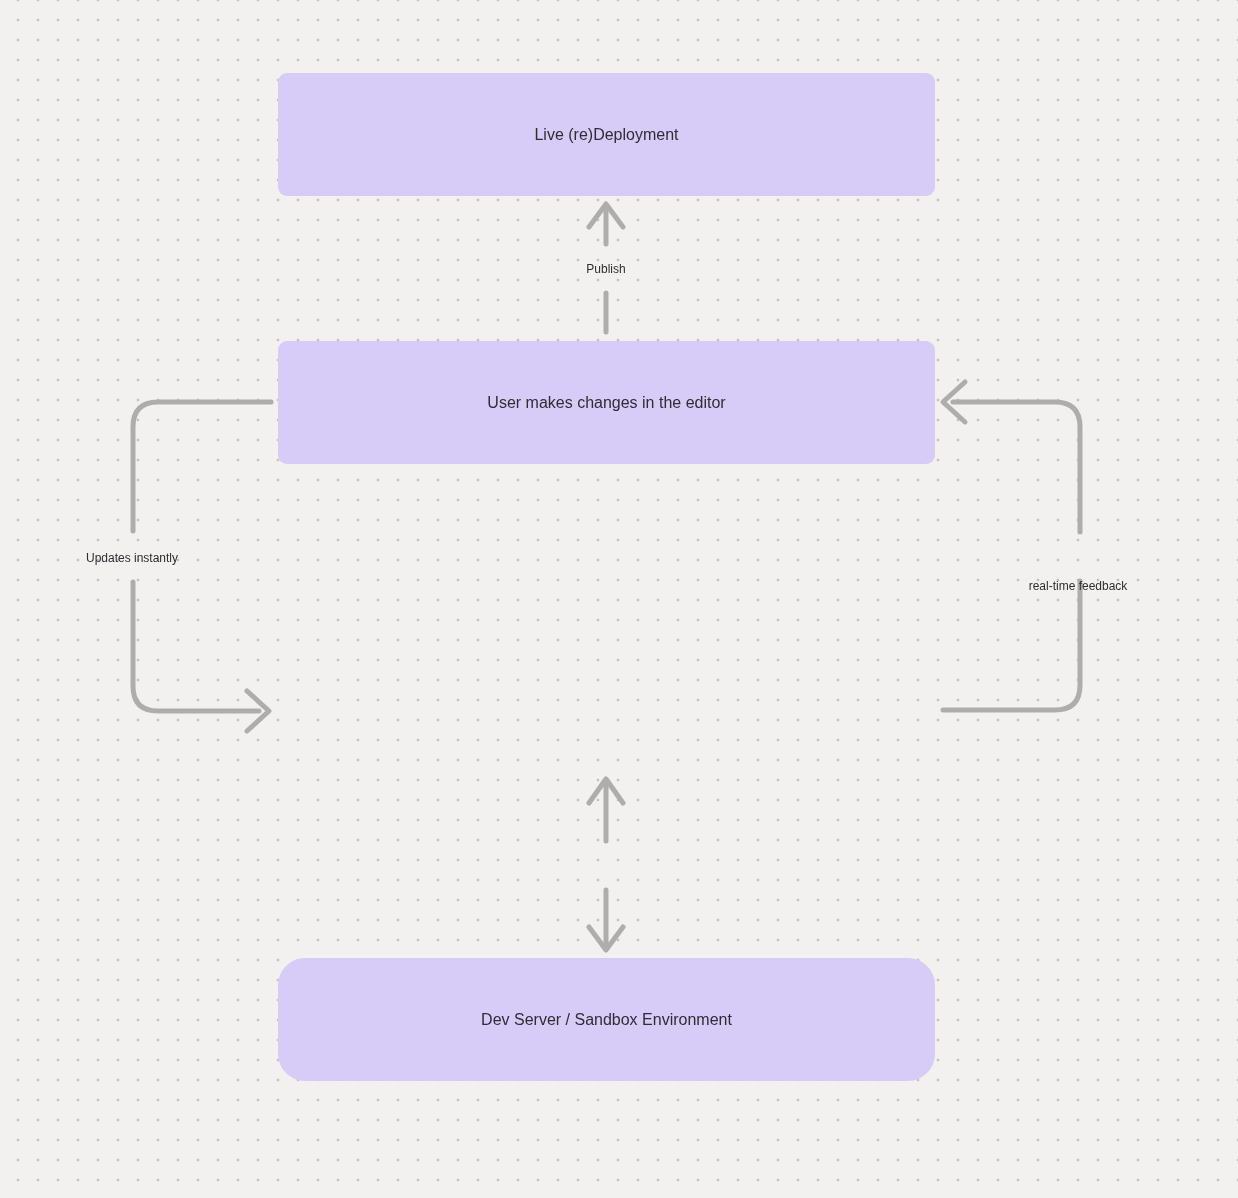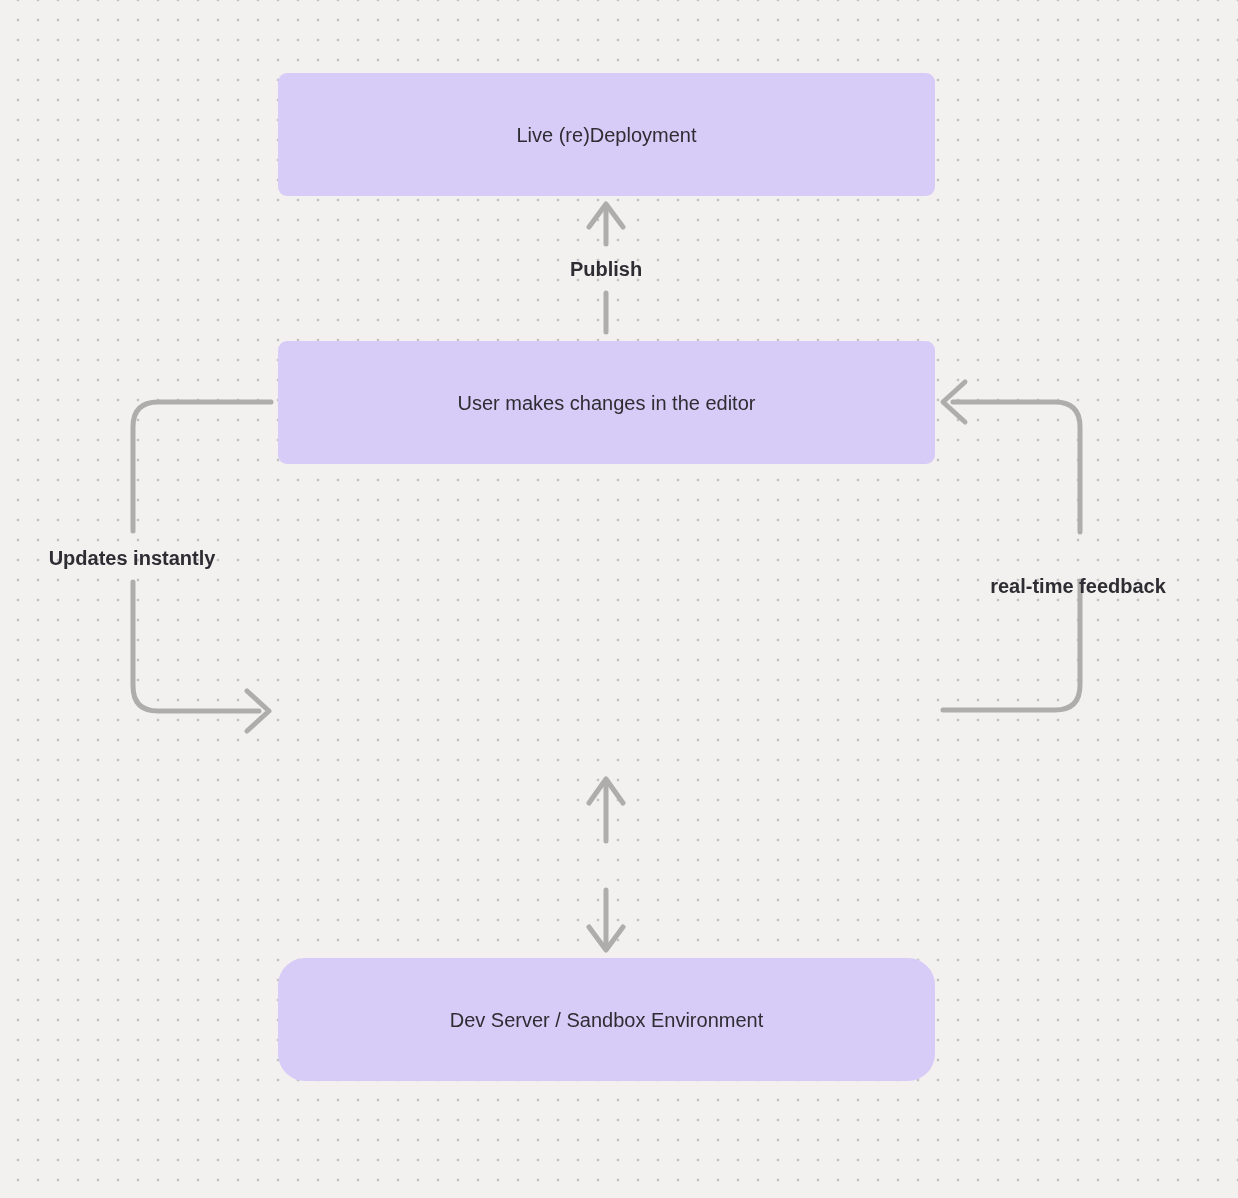--- a/index.html
+++ b/index.html
@@ -36,36 +36,35 @@
     left: 278px;
     width: 657px;
     height: 123px;
     background: #d7ccf7;
     border-radius: 9px;
     display: flex;
     align-items: center;
     justify-content: center;
   }
   .node-label {
-    font-size: 20px;
+    font-size: 16px;
     color: #2e2d33;
     text-align: center;
     line-height: 1.2;
   }
   .node-live    { top: 73px;  }
   .node-user    { top: 341px; }
   .node-preview { top: 650px; }
   .node-dev     { top: 958px; border-radius: 27px; }
   .edge-label {
     position: absolute;
     transform: translate(-50%, -50%);
-    font-size: 20px;
+    font-size: 12px;
     color: #2e2d33;
     white-space: nowrap;
-    font-weight: bold;
   }
   .label-publish   { left: 606px;  top: 269px; }
   .label-updates   { left: 132px;  top: 558px; }
   .label-realtime  { left: 1078px; top: 558px; margin-top: 28px; }
   .label-spunup    { left: 607px;  top: 866px; }
 </style>
 </head>
 <body>
 
 <div class="canvas">

